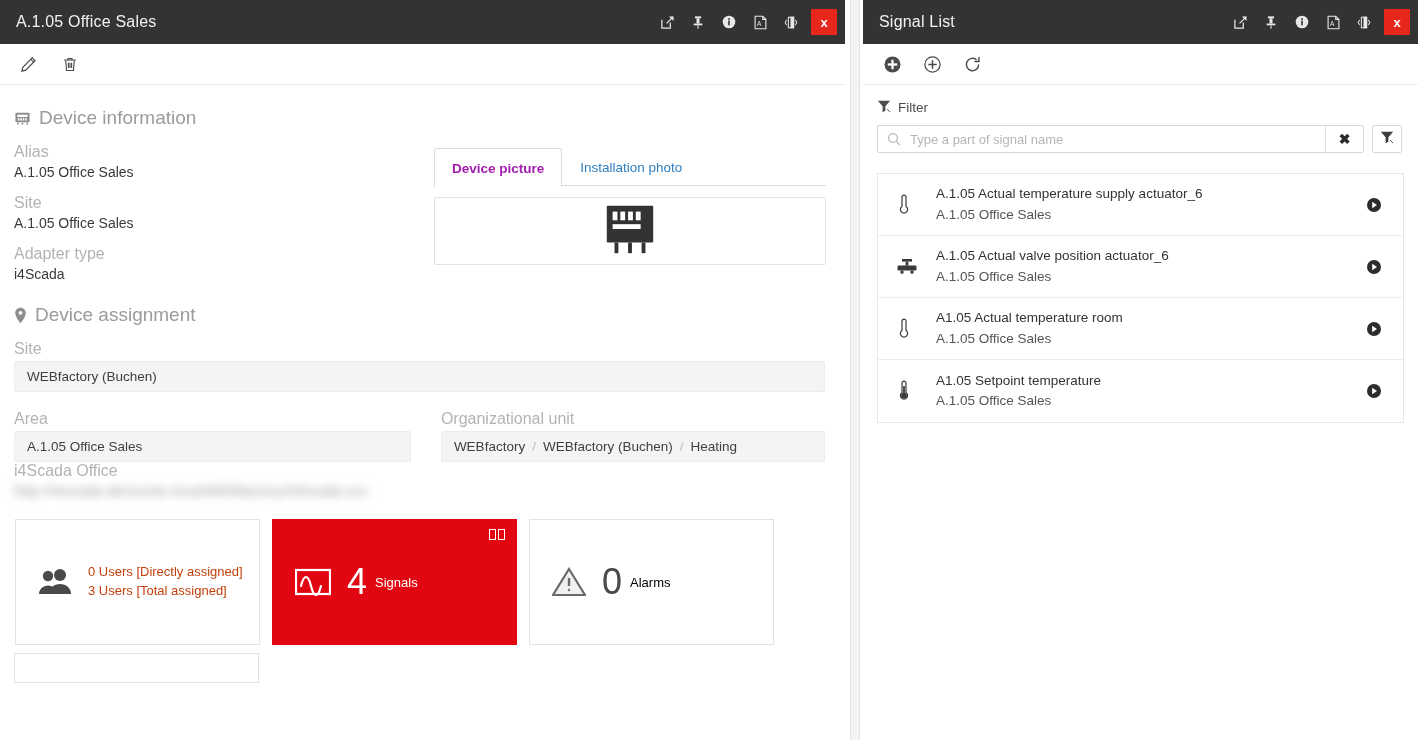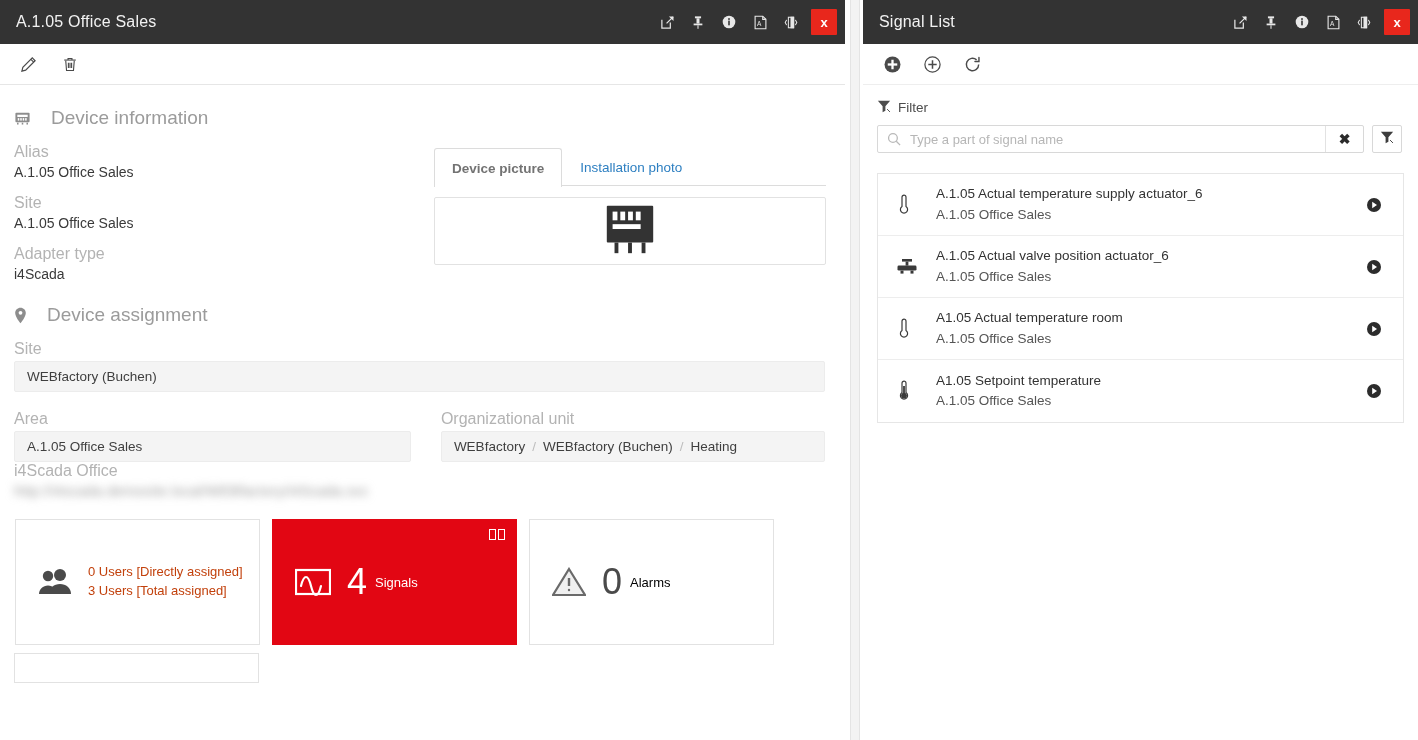--- a/index.html
+++ b/index.html
@@ -44,21 +44,21 @@
     display: flex; align-items: center; padding-left: 15px; gap: 16px;
   }
   .lp-toolbar .tb-btn {
     width: 26px; height: 26px; display:flex; align-items:center; justify-content:center;
     color: #4a4a4a; cursor: pointer;
   }
 
   .lp-body { padding: 22px 20px 0 14px; }
 
   .section-head {
-    display: flex; align-items: center; gap: 20px;
+    display: flex; align-items: center; gap: 8px;
     font-size: 19px; color: #9b9b9b; font-weight: 400;
     margin-bottom: 14px;
   }
   .section-head .sh-icon { color: #8d8d8d; display:flex; align-items:center; }
 
   .field-label { font-size: 16px; color: #b3b3b3; margin-bottom: 3px; }
   .field-value { font-size: 14px; color: #3a3a3a; margin-bottom: 14px; }
 
   .ro-box {
     background: #f4f4f4; border: 1px solid #ececec; border-radius: 2px;
@@ -77,21 +77,21 @@
   .pic-block { position: absolute; left: 434px; top: 148px; width: 392px; }
   .tabs { display: flex; border-bottom: 1px solid #dcdcdc; height: 38px; }
   .tab {
     padding: 0 17px; height: 38px; display: flex; align-items: center;
     font-size: 13.5px; color: #2d7fc1; cursor: pointer;
     border: 1px solid transparent; border-bottom: none; font-weight: 700;
     position: relative; top: 0;
   }
   .tab.active {
     background: #fff; border-color: #dcdcdc; border-radius: 3px 3px 0 0;
-    color: #737373; margin-bottom: -1px; height: 39px;
+    color: #a21caf; margin-bottom: -1px; height: 39px;
   }
   .tab:not(.active) { font-weight: 400; }
   .pic-frame {
     margin-top: 11px; height: 68px; border: 1px solid #e2e2e2; border-radius: 2px;
     display: flex; align-items: center; justify-content: center;
   }
 
   
   .blurred {
     font-size: 14px; color: #9a9a9a; filter: blur(4px);

